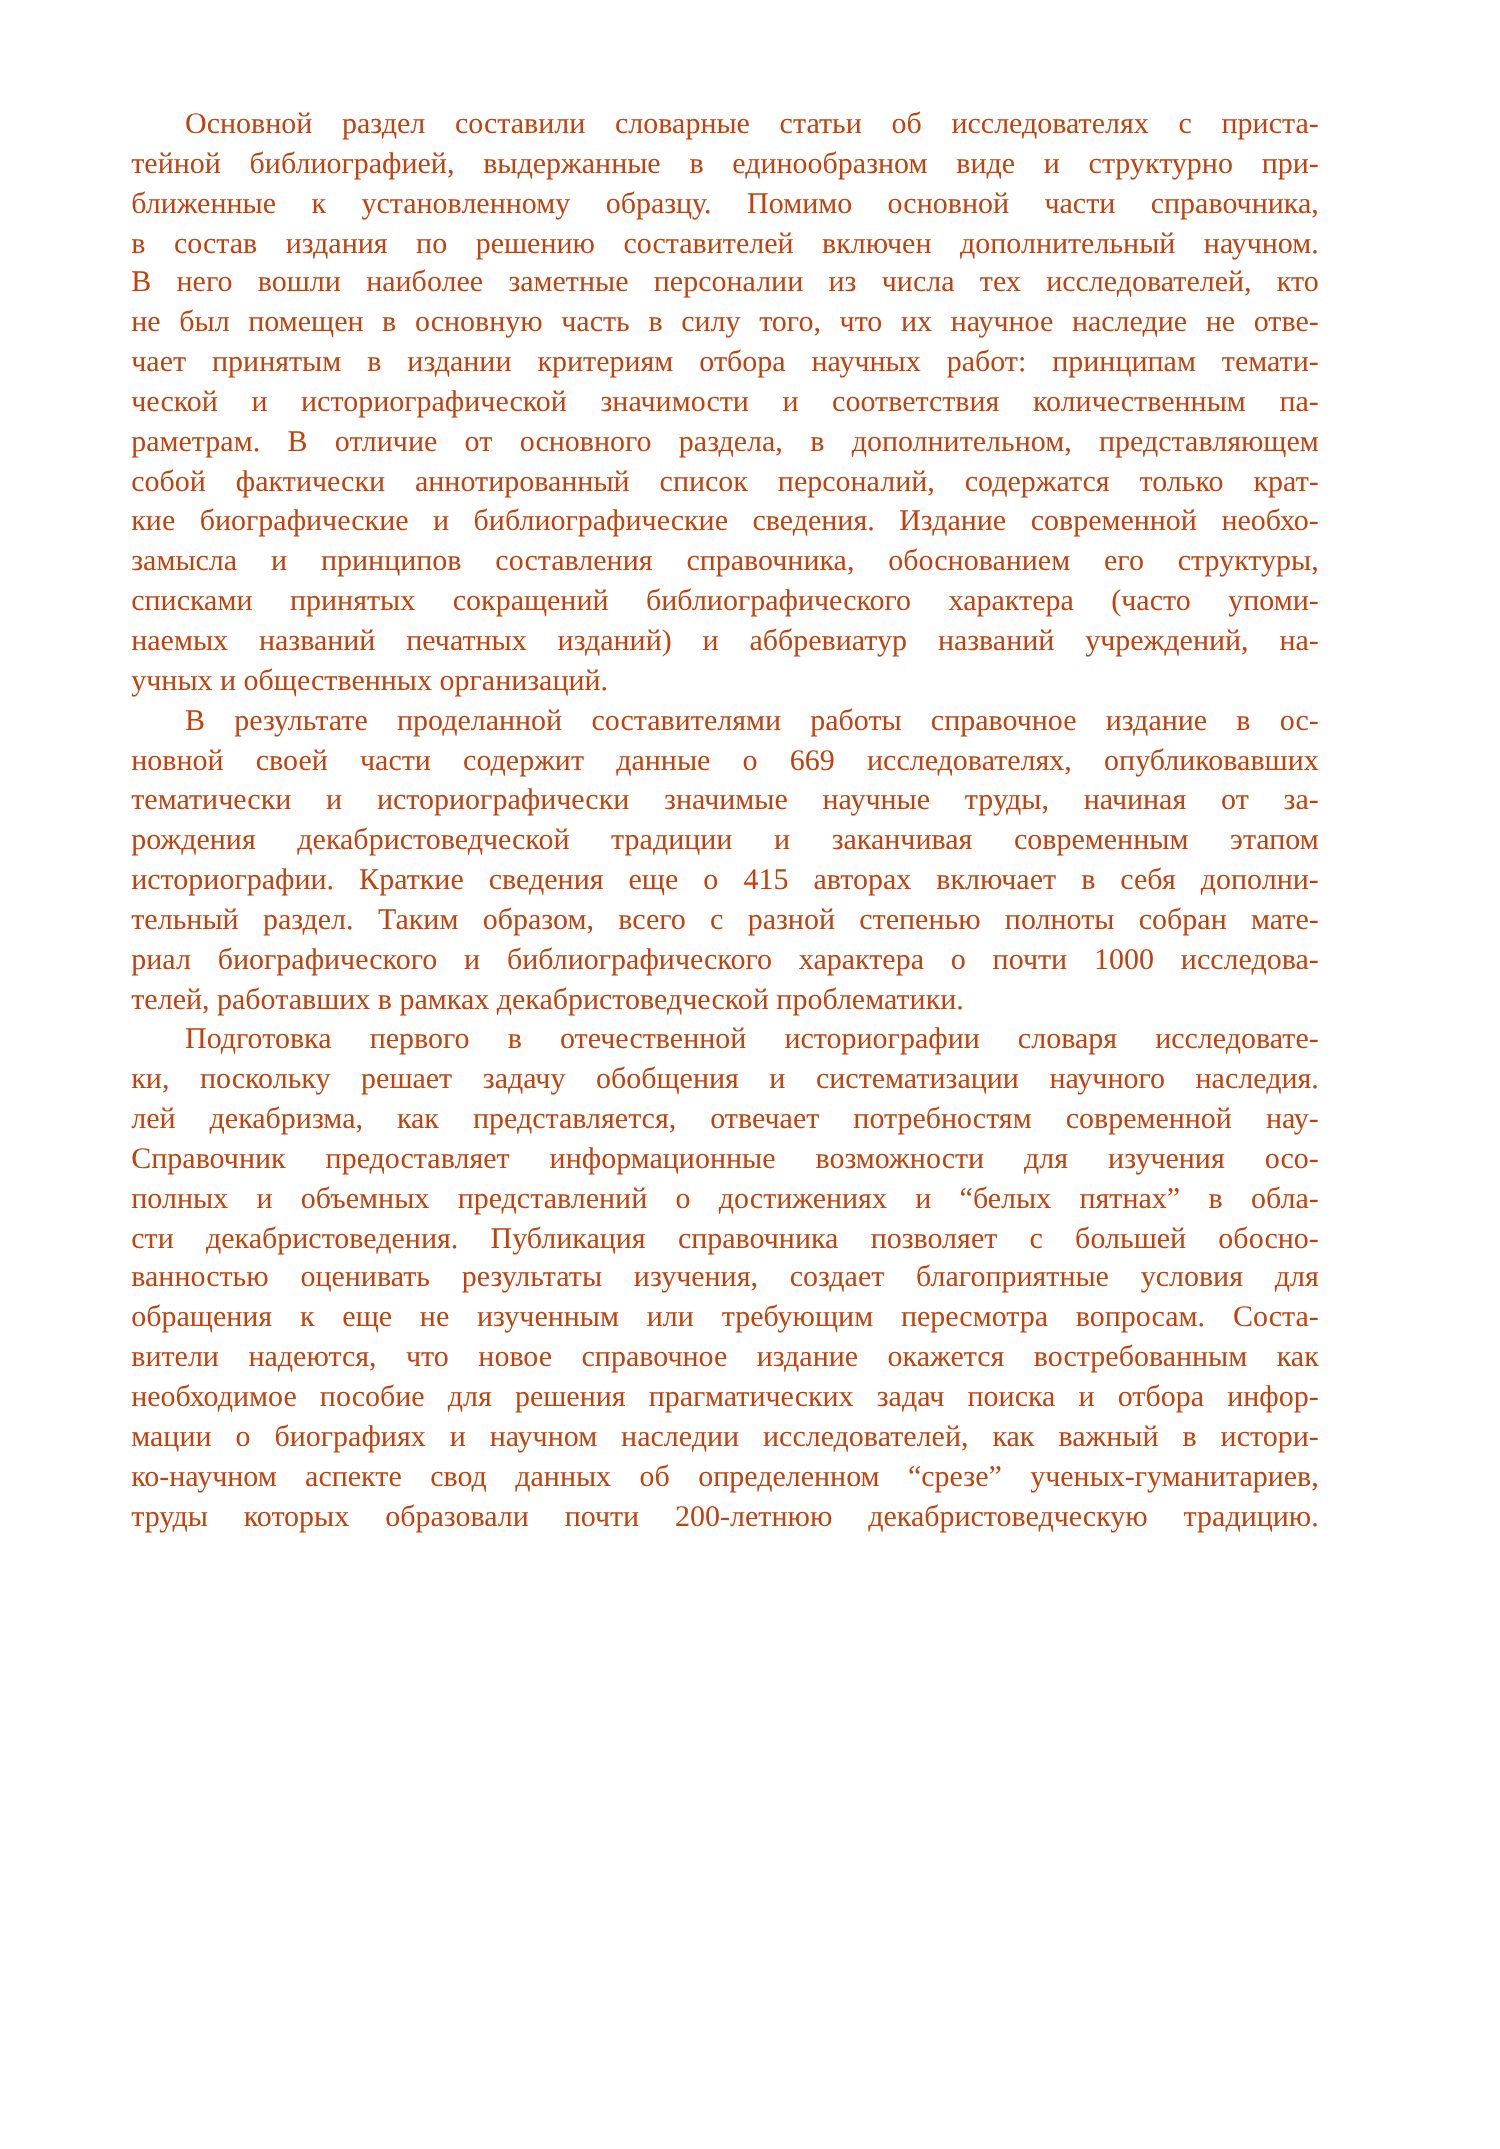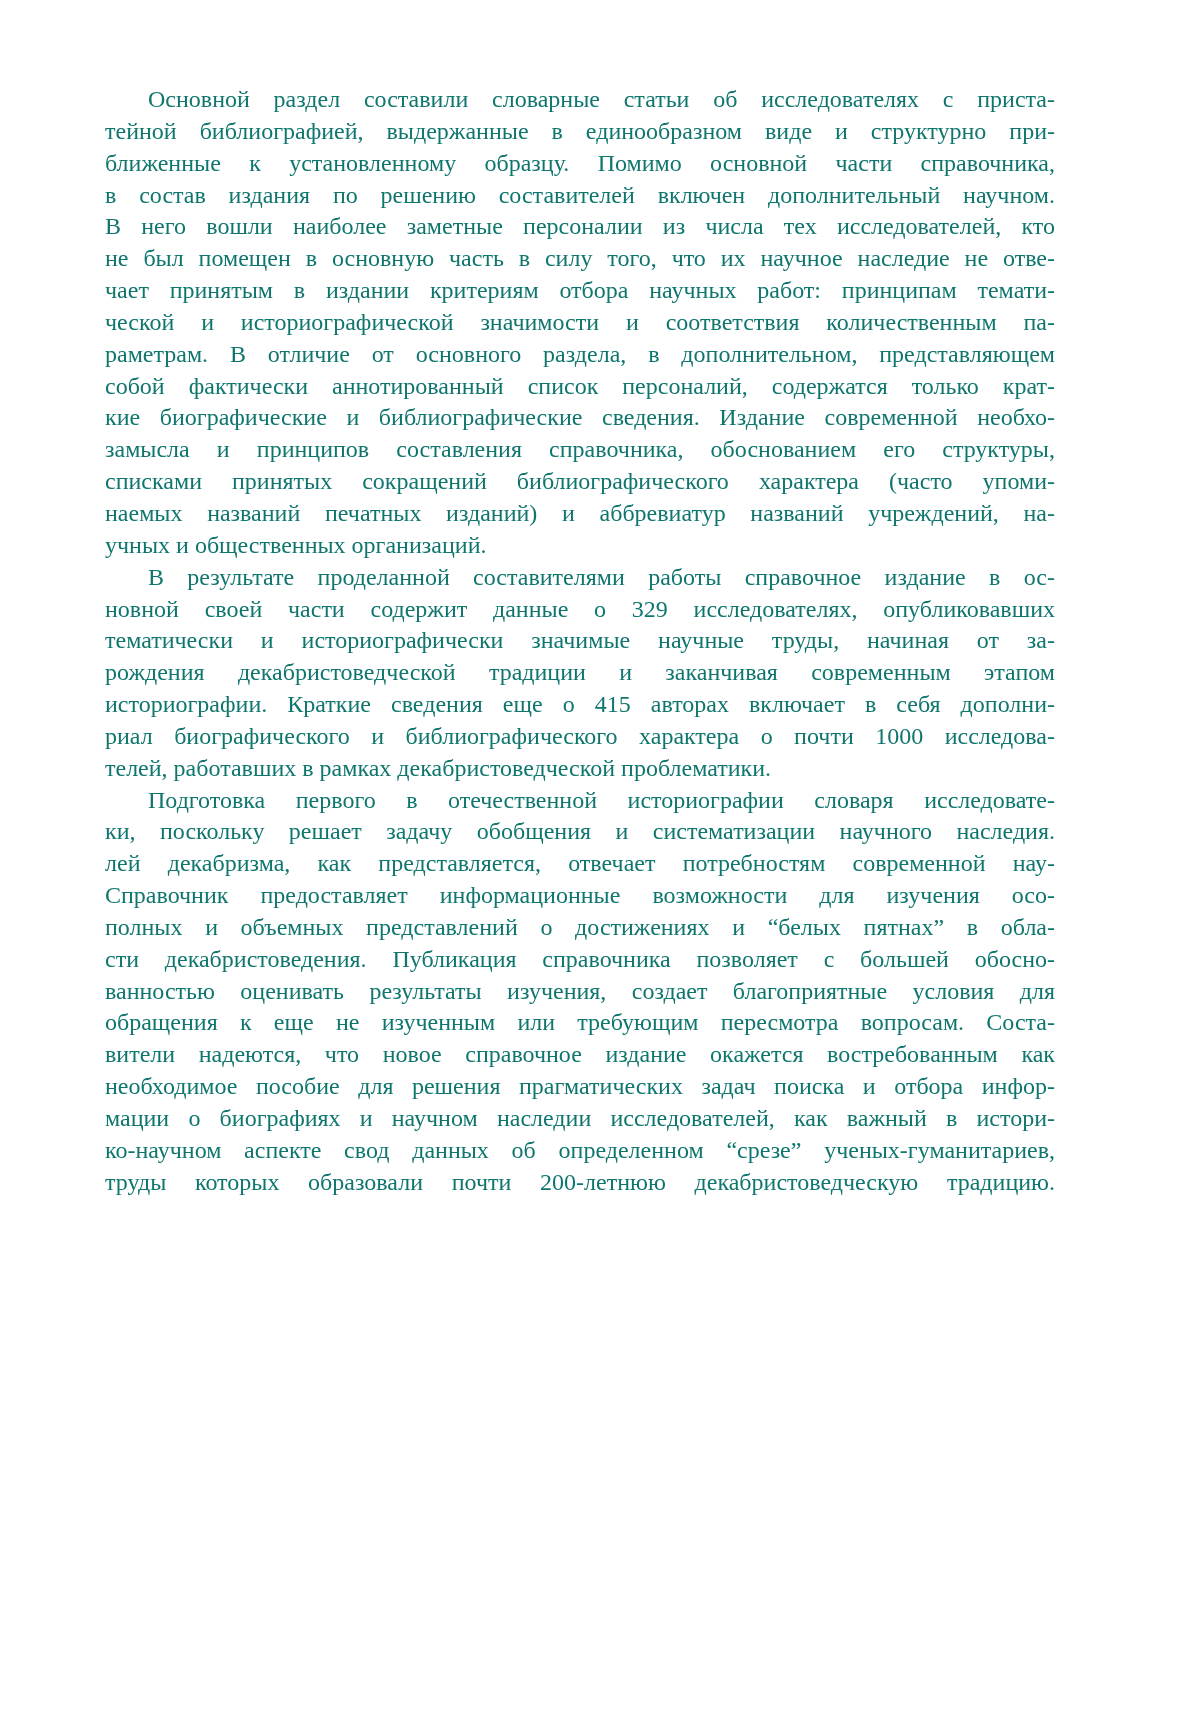--- a/index.html
+++ b/index.html
@@ -40,44 +40,45 @@
   }
   .line.short {
     text-align-last: left;
     font-family: Liberation Serif, serif;
   }
 </style>
 </head>
 <body>
 
 <div class="page">
-  <div class="text-block" id="text-block" style="color: #0f766e;">
+  <div class="text-block" id="text-block" style="color: #c2410c;">
       <div class="paragraph">
         <div class="line indent">Основной раздел составили словарные статьи об исследователях с приста-</div>
         <div class="line">тейной библиографией, выдержанные в единообразном виде и структурно при-</div>
         <div class="line">ближенные к установленному образцу. Помимо основной части справочника,</div>
         <div class="line">в состав издания по решению составителей включен дополнительный научном.</div>
         <div class="line">В него вошли наиболее заметные персоналии из числа тех исследователей, кто</div>
         <div class="line">не был помещен в основную часть в силу того, что их научное наследие не отве-</div>
         <div class="line">чает принятым в издании критериям отбора научных работ: принципам темати-</div>
         <div class="line">ческой и историографической значимости и соответствия количественным па-</div>
         <div class="line">раметрам. В отличие от основного раздела, в дополнительном, представляющем</div>
         <div class="line">собой фактически аннотированный список персоналий, содержатся только крат-</div>
         <div class="line">кие биографические и библиографические сведения. Издание современной необхо-</div>
         <div class="line">замысла и принципов составления справочника, обоснованием его структуры,</div>
         <div class="line">списками принятых сокращений библиографического характера (часто упоми-</div>
         <div class="line">наемых названий печатных изданий) и аббревиатур названий учреждений, на-</div>
         <div class="line short">учных и общественных организаций.</div>
       </div>
       <div class="paragraph">
         <div class="line indent">В результате проделанной составителями работы справочное издание в ос-</div>
-        <div class="line">новной своей части содержит данные о 329 исследователях, опубликовавших</div>
+        <div class="line">новной своей части содержит данные о 669 исследователях, опубликовавших</div>
         <div class="line">тематически и историографически значимые научные труды, начиная от за-</div>
         <div class="line">рождения декабристоведческой традиции и заканчивая современным этапом</div>
         <div class="line">историографии. Краткие сведения еще о 415 авторах включает в себя дополни-</div>
+        <div class="line">тельный раздел. Таким образом, всего с разной степенью полноты собран мате-</div>
         <div class="line">риал биографического и библиографического характера о почти 1000 исследова-</div>
         <div class="line short">телей, работавших в рамках декабристоведческой проблематики.</div>
       </div>
       <div class="paragraph">
         <div class="line indent">Подготовка первого в отечественной историографии словаря исследовате-</div>
         <div class="line">ки, поскольку решает задачу обобщения и систематизации научного наследия.</div>
         <div class="line">лей декабризма, как представляется, отвечает потребностям современной нау-</div>
         <div class="line">Справочник предоставляет информационные возможности для изучения осо-</div>
         <div class="line">полных и объемных представлений о достижениях и “белых пятнах” в обла-</div>
         <div class="line">сти декабристоведения. Публикация справочника позволяет с большей обосно-</div>

